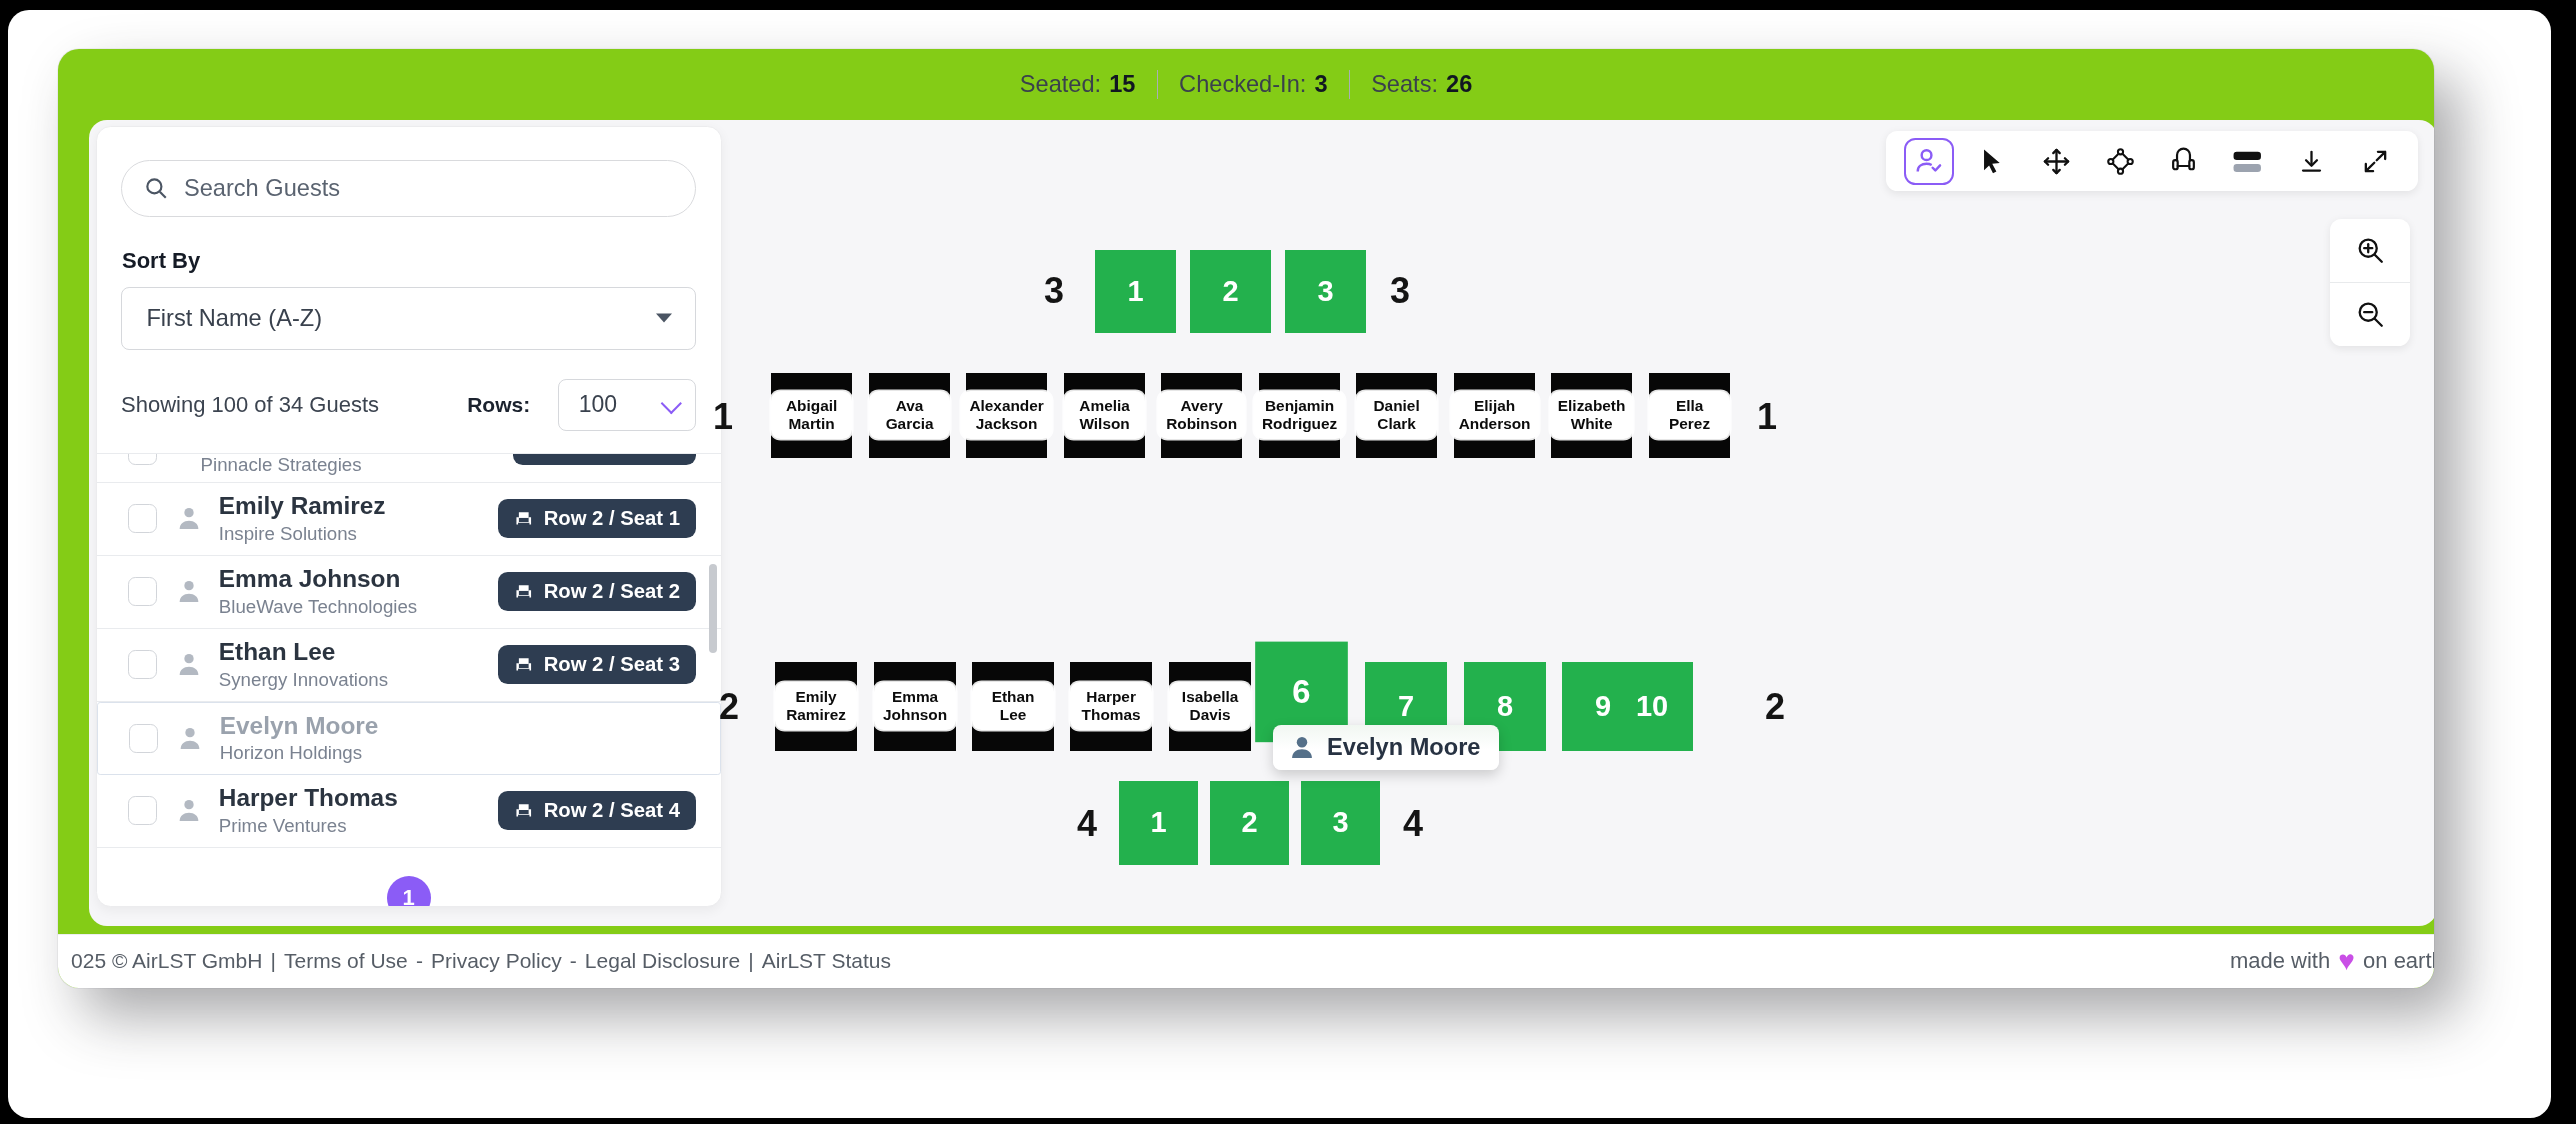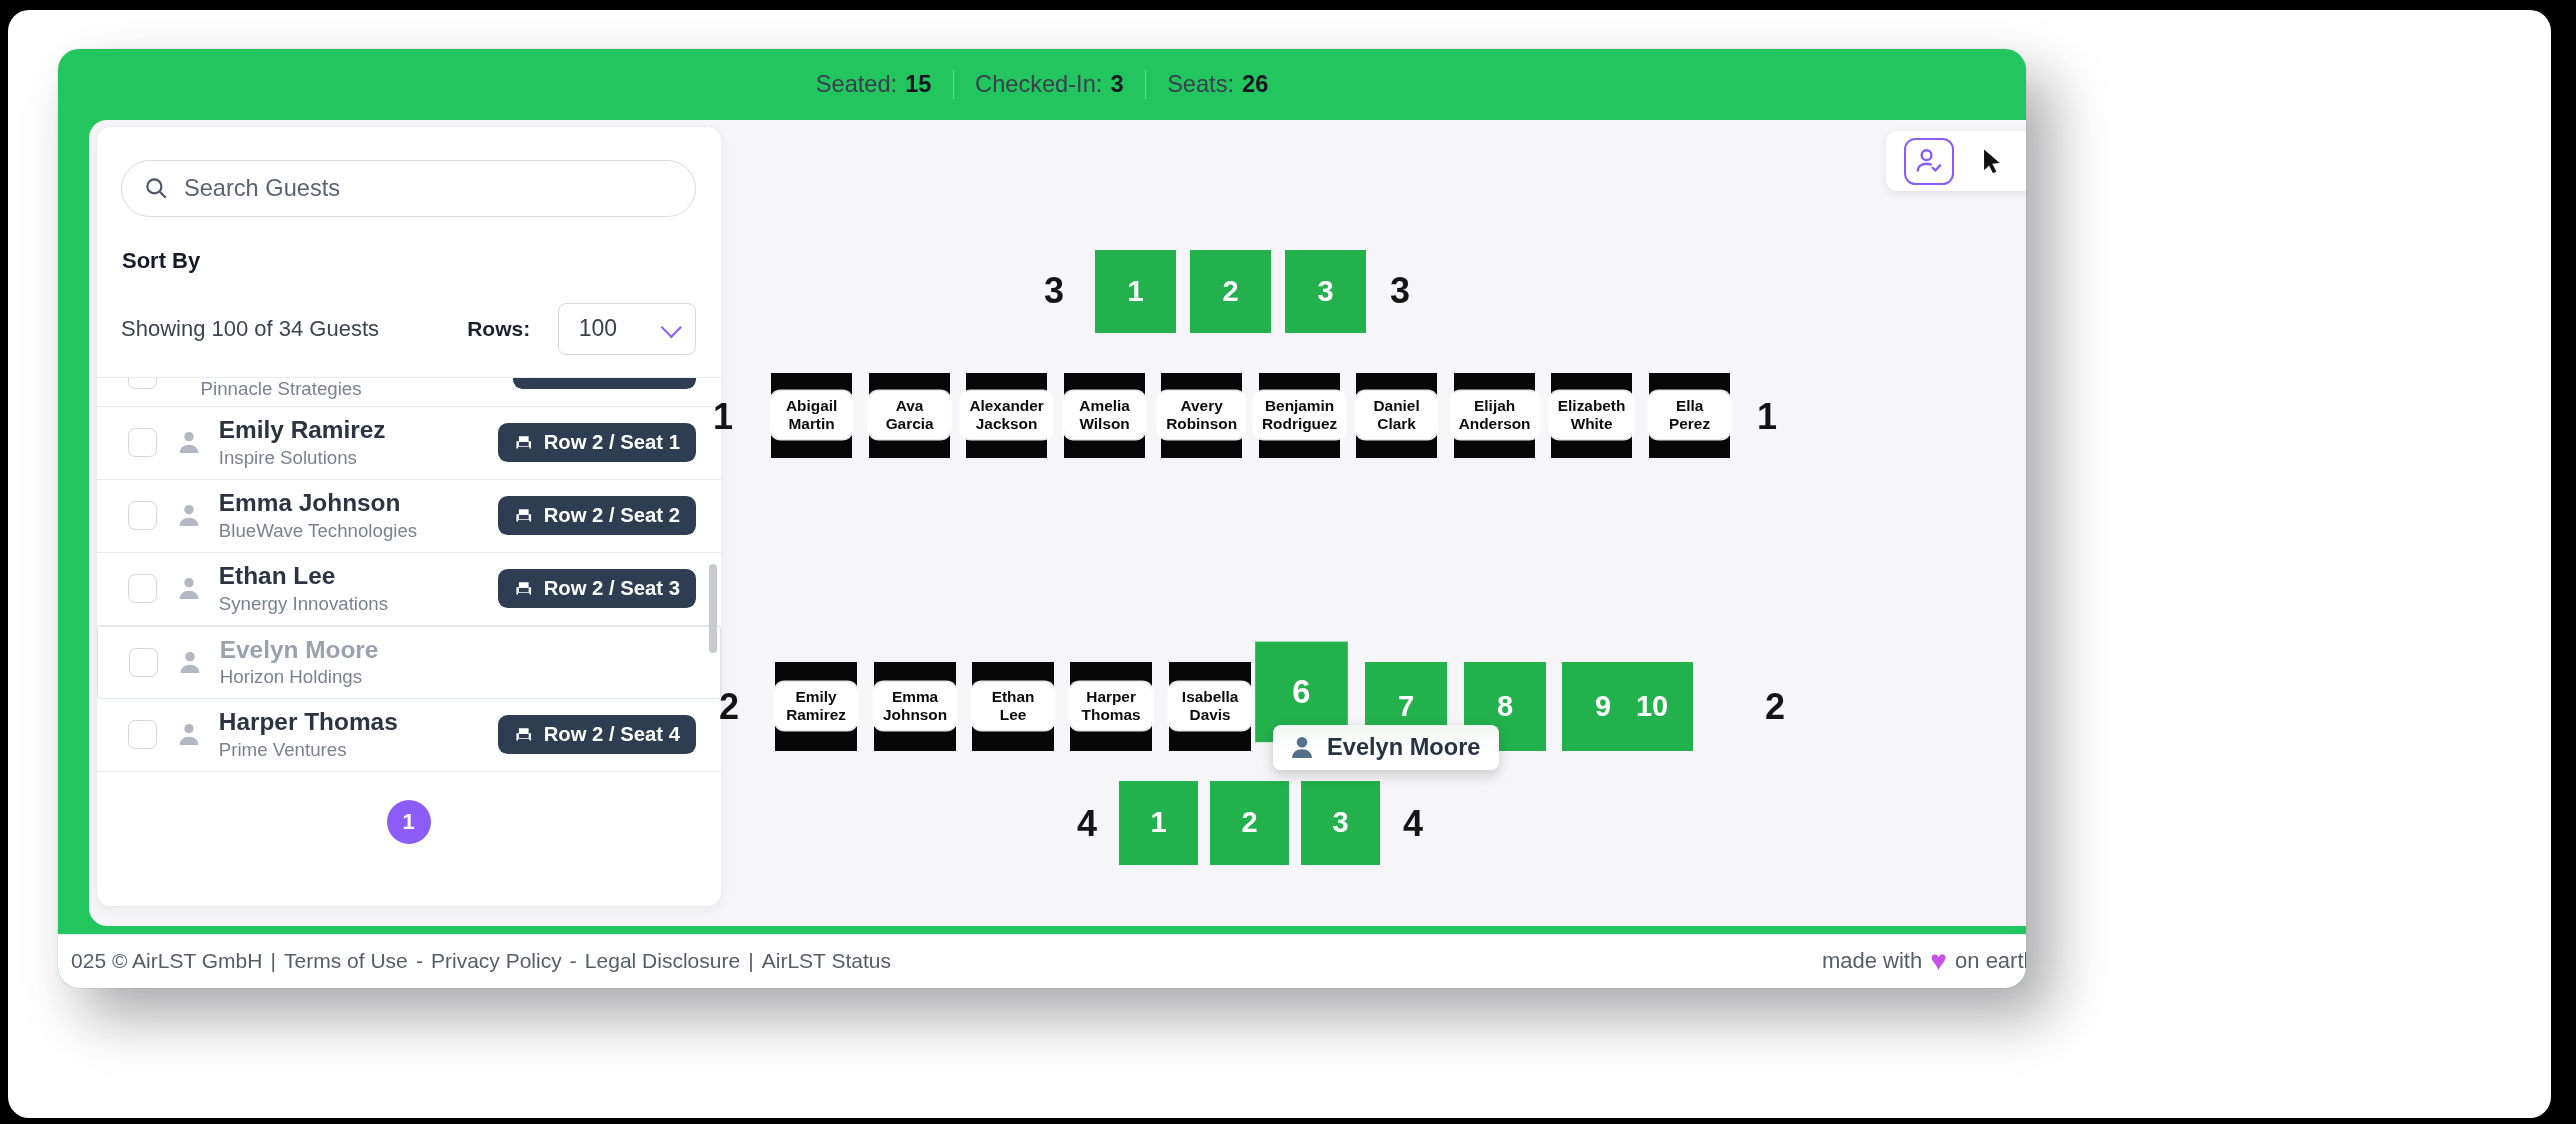--- a/index.html
+++ b/index.html
@@ -3,21 +3,21 @@
 <meta charset="utf-8">
 <style>
   html,body{margin:0;padding:0;background:#000;width:2576px;height:1124px;overflow:hidden;
             font-family:"Liberation Sans","DejaVu Sans",sans-serif;}
   *{box-sizing:border-box;}
 
   
   .page{position:absolute;left:8.1px;top:9.7px;right:25px;bottom:6.5px;background:#ffffff;border-radius:21px;}
 
   
-  .window{position:absolute;left:50px;top:39px;width:1968px;height:939px;background:#22c55e;
+  .window{position:absolute;left:50px;top:39px;width:2376px;height:939px;background:#84cc16;
           border-radius:21px;box-shadow:24.4px 28px 57px rgba(40,40,45,.40), 0 0 0 0.8px #f0f0f2;overflow:hidden;}
 
   
   .stats-bar{position:absolute;left:0;top:21px;width:100%;display:flex;justify-content:center;align-items:center;gap:21px;}
   .stat{display:flex;align-items:center;gap:8.1px;font-size:23.6px;color:#3a414c;}
   .stat b{color:#111722;font-weight:700;}
   .stat-divider{width:1.6px;height:29px;background:#a9aeb6;}
 
   
   .canvas{position:absolute;left:31px;top:71px;width:2348px;height:806px;background:#f6f6f8;border-radius:18px;}
@@ -130,20 +130,24 @@
       <div class="sidebar">
         <div class="search-wrap">
           <svg class="search-icon" width="26" height="26" viewBox="0 0 24 24" fill="none" stroke="#4b5563" stroke-width="2">
               <circle cx="10.5" cy="10.5" r="6.5"></circle>
               <line x1="15.5" y1="15.5" x2="21" y2="21"></line>
             </svg>
           <input type="text" placeholder="Search Guests" style="">
         </div>
 
         <div class="sortby-label">Sort By</div>
+        <div class="select-box">
+          <span>First Name (A-Z)</span>
+          <span class="caret-down"></span>
+        </div>
 
         <div class="showing-row">
           <span class="showing-text">Showing 100 of 34 Guests</span>
           <span class="rows-group">
             <span class="rows-label">Rows:</span>
             <span class="rows-select">
               <span>100</span>
               <span class="chev-purple"></span>
             </span>
           </span>

